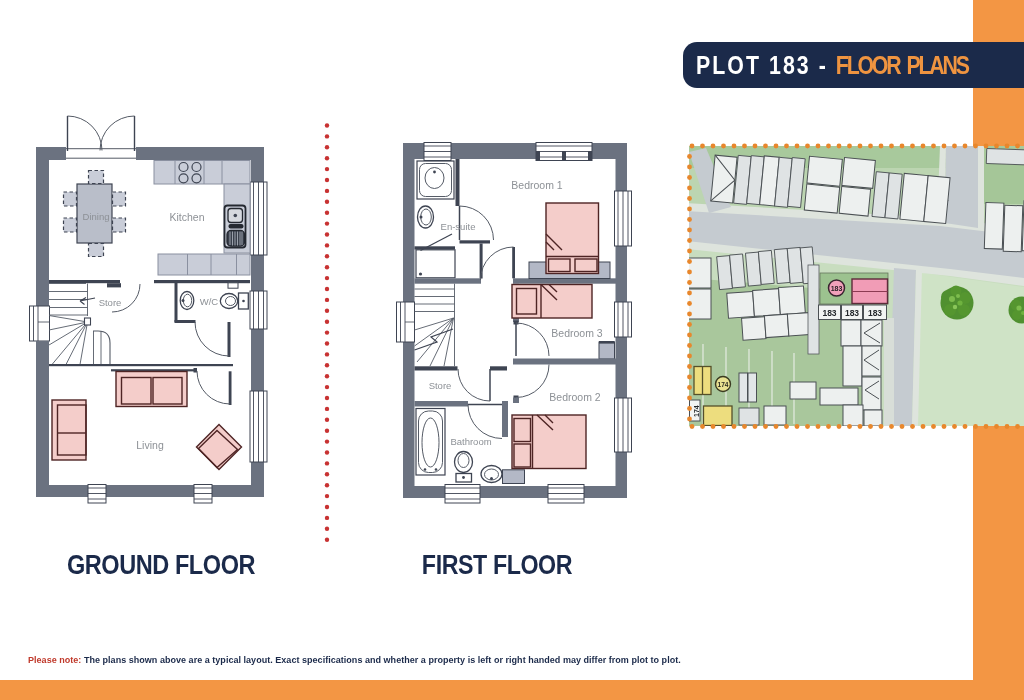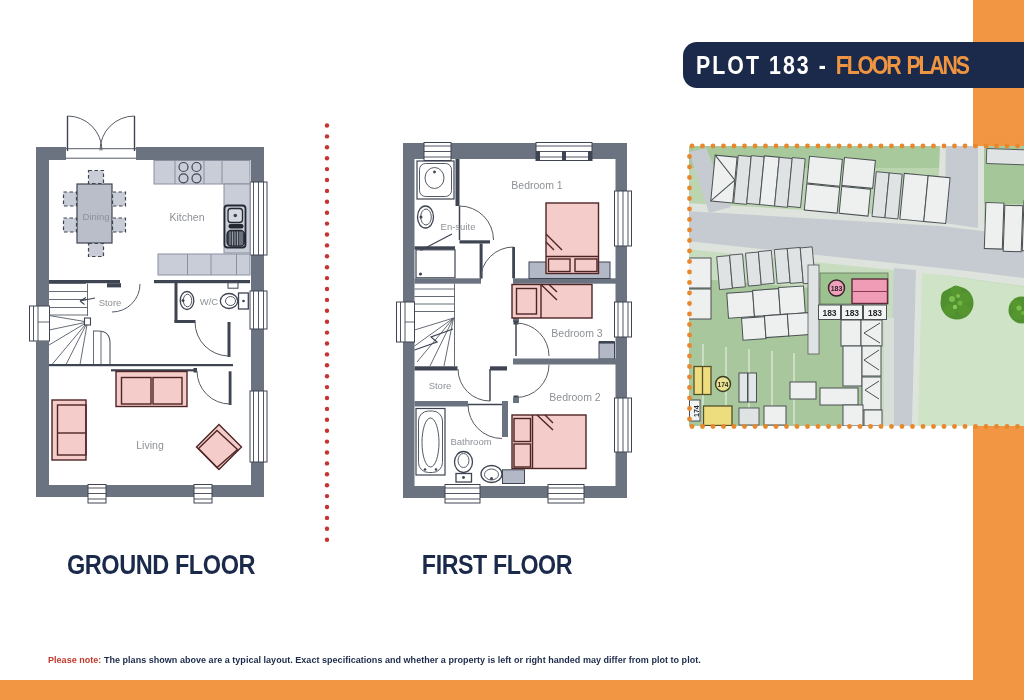--- a/index.html
+++ b/index.html
@@ -15,21 +15,21 @@
 <div class="abs" style="left:0;top:680px;width:1024px;height:20px;background:#F39644;"></div>
 
 <div class="abs" style="left:683px;top:42px;width:341px;height:46px;background:#1B2A4A;border-radius:14px 0 0 14px;"></div>
 
 <div class="abs" style="left:696px;top:42px;width:328px;height:46px;line-height:46px;font-size:25px;font-weight:bold;color:#ffffff;white-space:nowrap;transform:scaleX(0.853);transform-origin:0 50%;"><span style="letter-spacing:2.4px;">PLOT 183 - </span><span style="color:#EF9440;letter-spacing:-2.6px;word-spacing:4px;">FLOOR PLANS</span></div>
 
 <div class="abs" style="left:21px;top:549px;width:280px;text-align:center;font-size:27.5px;font-weight:bold;color:#1B2A4A;letter-spacing:-0.5px;transform:scaleX(0.855);">GROUND FLOOR</div>
 
 <div class="abs" style="left:357px;top:549px;width:280px;text-align:center;font-size:27.5px;font-weight:bold;color:#1B2A4A;letter-spacing:-0.5px;transform:scaleX(0.845);">FIRST FLOOR</div>
 
-<div class="abs" style="left:28px;top:655px;font-size:9px;letter-spacing:0.03px;font-weight:bold;color:#1B2A4A;white-space:nowrap;"><span style="color:#C0392B;margin-left:20px;">Please note: </span>The plans shown above are a typical layout. Exact specifications and whether a property is left or right handed may differ from plot to plot.</div>
+<div class="abs" style="left:28px;top:655px;font-size:9px;letter-spacing:0.03px;font-weight:bold;color:#1B2A4A;white-space:nowrap;"><span style="color:#C0392B;">Please note: </span>The plans shown above are a typical layout. Exact specifications and whether a property is left or right handed may differ from plot to plot.</div>
 
 <svg class="abs" style="left:0;top:0;" width="1024" height="700" viewBox="0 0 1024 700">
 <defs>
 <style>
   .wall{fill:#6B7280;}
   .iw{fill:#3E4452;}
   .ln{stroke:#3E4452;stroke-width:1.3;fill:none;}
   .tln{stroke:#555b66;stroke-width:1;fill:none;}
   .fixt{fill:#ffffff;stroke:#3E4452;stroke-width:1.3;}
   .ctr{fill:#C9CDD8;stroke:#8A90A0;stroke-width:1;}

